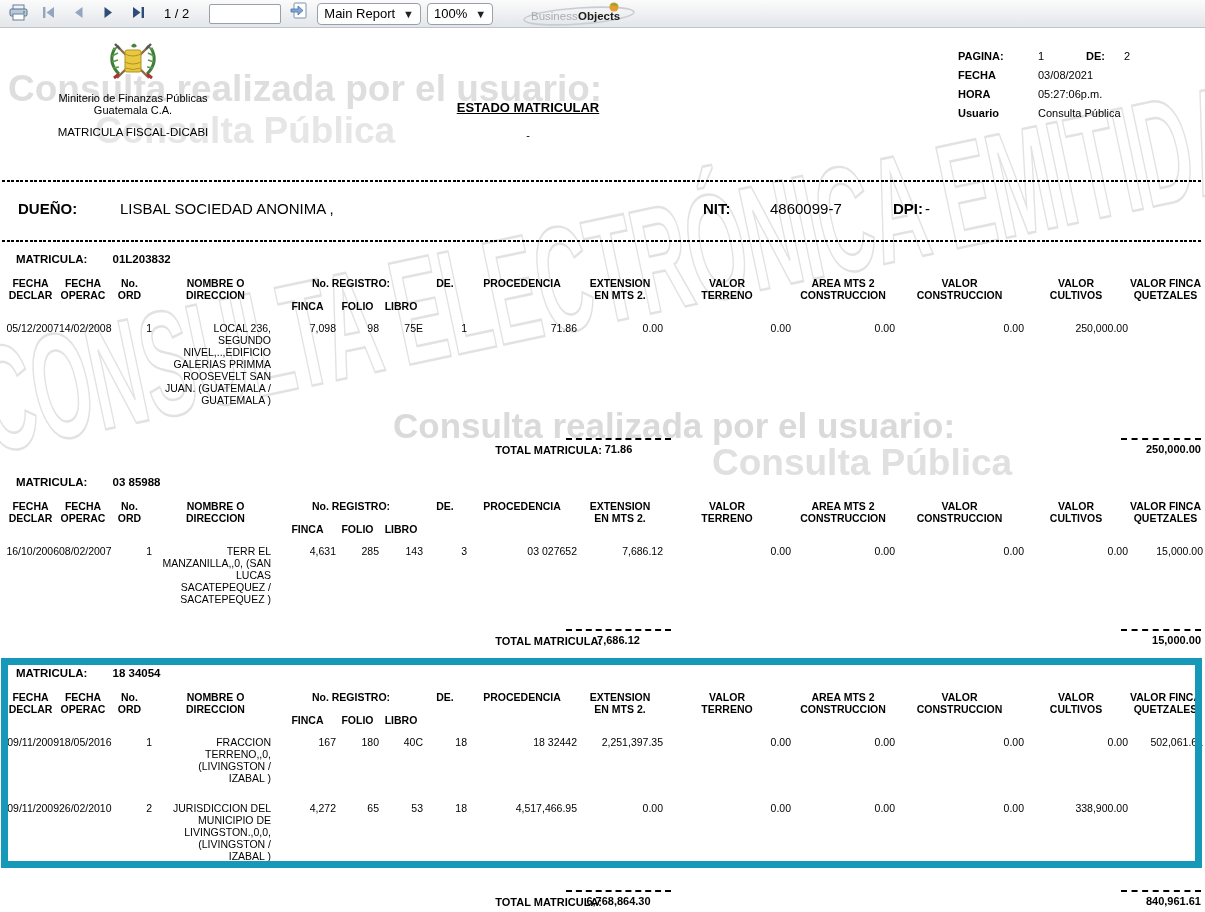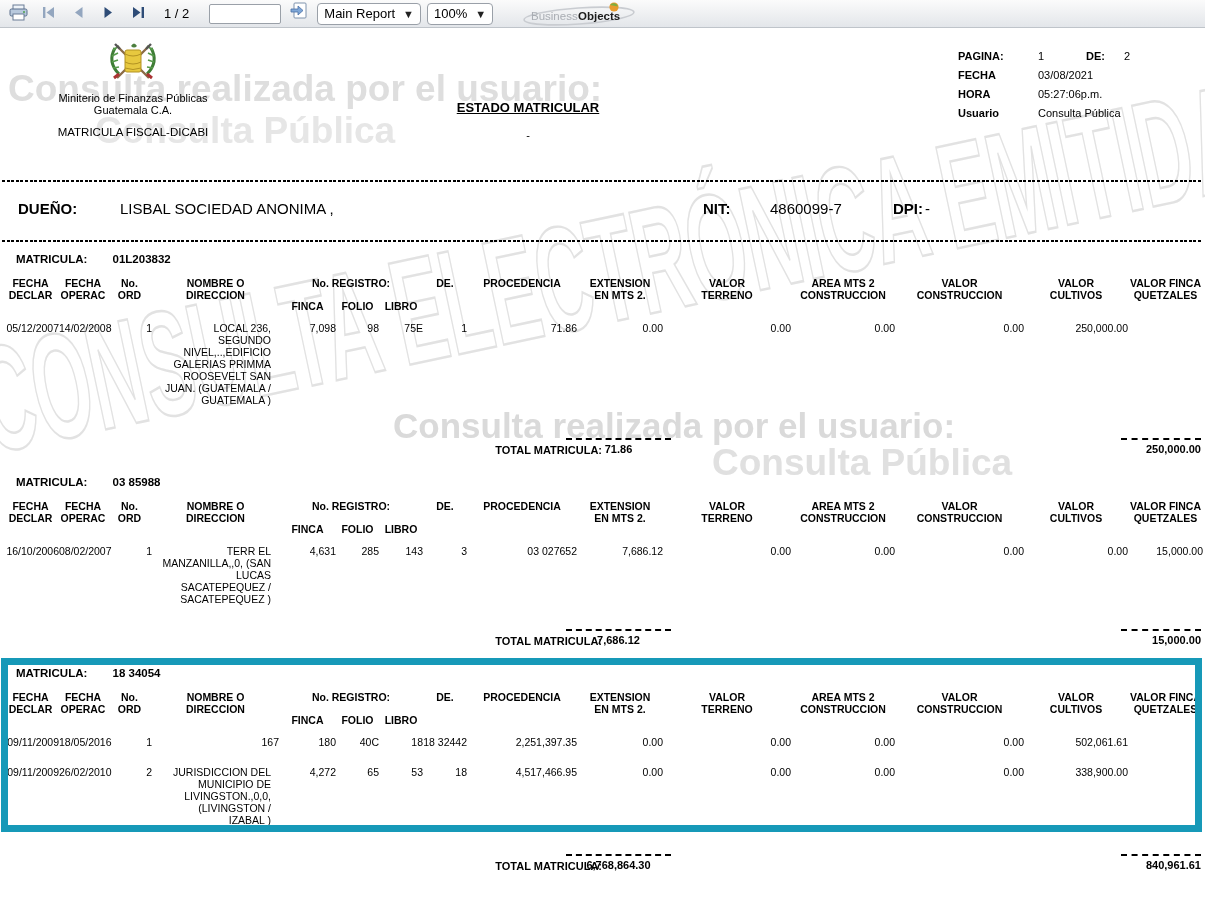--- a/index.html
+++ b/index.html
@@ -409,20 +409,21 @@
         <div class="hc">VALOR
 CULTIVOS</div>
         <div class="hc">VALOR FINCA
 QUETZALES</div>
       </div>
       <div class="rows-host">
   <div class="grid row">
     <div>09/11/2009</div>
     <div>18/05/2016</div>
     <div>1</div>
+    <div class="cell-nombre">FRACCION TERRENO,,0, (LIVINGSTON / IZABAL )</div>
     <div>167</div>
     <div>180</div>
     <div>40C</div>
     <div>18</div>
     <div>18 32442</div>
     <div>2,251,397.35</div>
     <div>0.00</div>
     <div>0.00</div>
     <div>0.00</div>
     <div>0.00</div>

